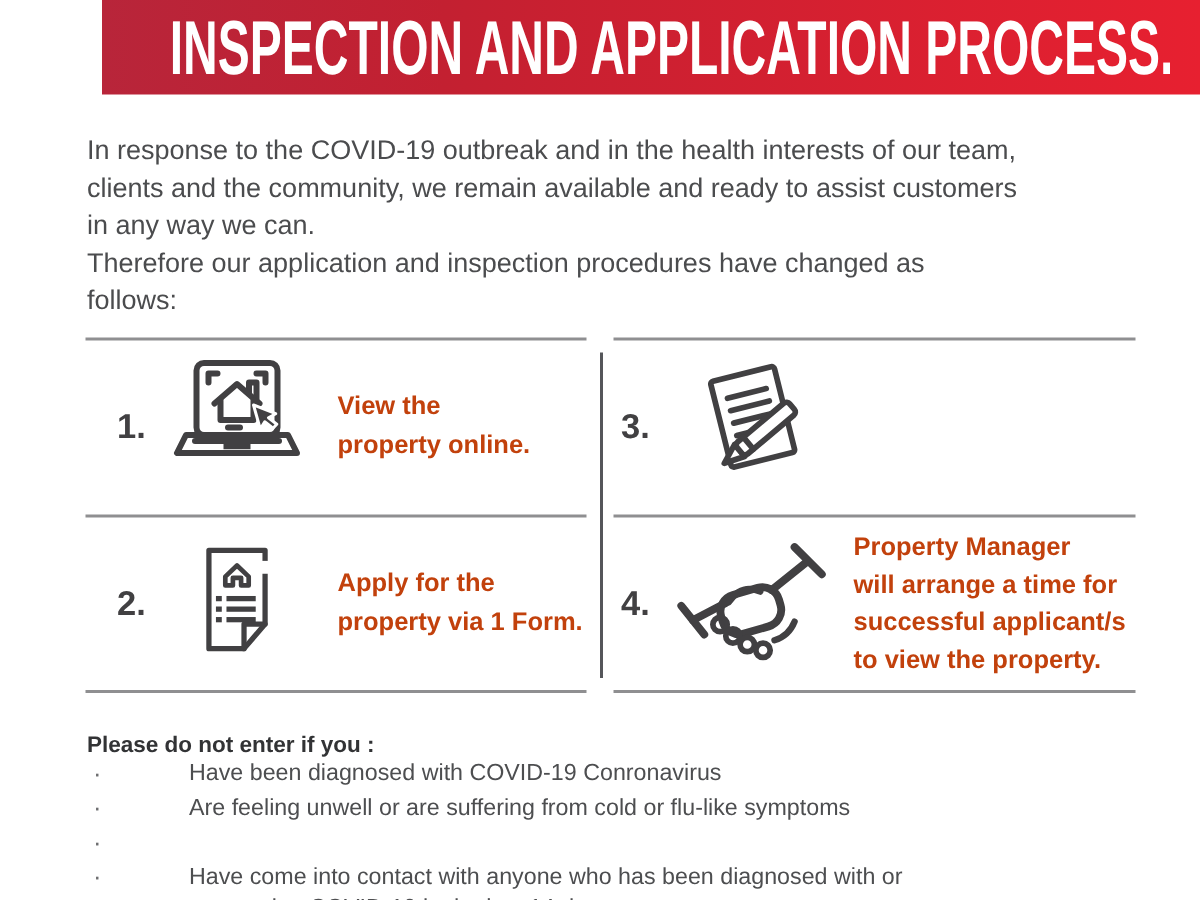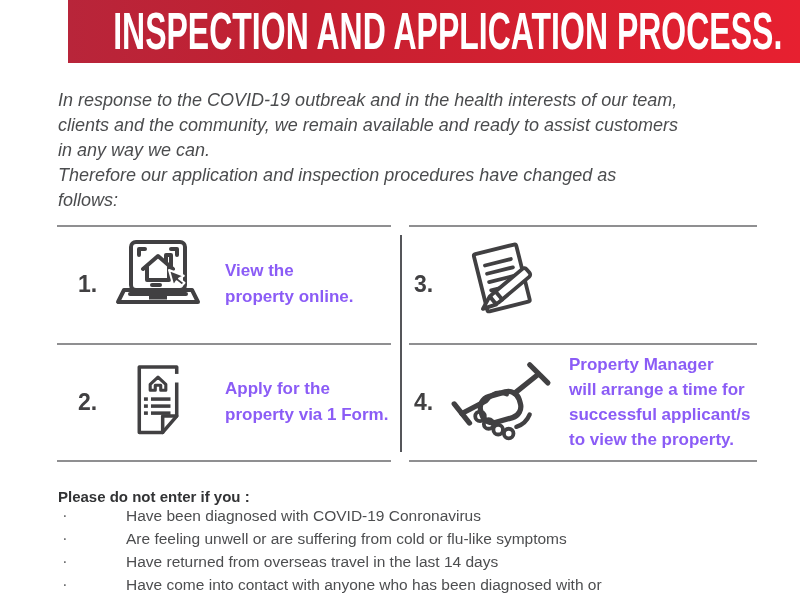--- a/index.html
+++ b/index.html
@@ -28,21 +28,20 @@
     transform: scaleX(0.64) scaleY(1.02);
     transform-origin: center center;
   }
 
   
   .para {
     position: absolute; left: 58px; width: 705px;
     font-size: 18px; line-height: 25px;
     color: #4b4c4e;
     white-space: pre-line;
-    font-style: italic;
   }
   .para-1 { top: 88px; }
   .para-2 { top: 163px; }
 
   
   .hline { position: absolute; height: 2px; background: #8f8f91; }
   .hl-tl { left: 57px;  top: 225px; width: 334px; }
   .hl-tr { left: 409px; top: 225px; width: 348px; }
   .hl-ml { left: 57px;  top: 343px; width: 334px; }
   .hl-mr { left: 409px; top: 343px; width: 348px; }
@@ -69,21 +68,21 @@
 
   .step-icon {
     flex: 0 0 auto;
     display: flex; align-items: center; justify-content: center;
   }
   .cell-1 .step-icon, .cell-2 .step-icon { width: 118px; }
   .cell-3 .step-icon, .cell-4 .step-icon { width: 118px; }
 
   .step-label {
     flex: 1 1 auto;
-    font-size: 17px; font-weight: 700; color: #8b5cf6;
+    font-size: 17px; font-weight: 700; color: #c2410c;
     line-height: 26px;
     white-space: pre-line;
     padding-left: 8px;
   }
   .cell-4 .step-label { line-height: 25px; }
 
   svg.icon { stroke: #414042; fill: none; stroke-linecap: round; stroke-linejoin: round; }
 
   
   .warn-heading {
@@ -217,20 +216,19 @@
   <li class="warn-item">
     <span class="warn-marker">·</span>
     <span class="warn-text">Have been diagnosed with COVID-19 Conronavirus</span>
   </li>
   <li class="warn-item">
     <span class="warn-marker">·</span>
     <span class="warn-text">Are feeling unwell or are suffering from cold or flu-like symptoms</span>
   </li>
   <li class="warn-item">
     <span class="warn-marker">·</span>
-    <span class="warn-text">Have returned from overseas travel in the last 14 days</span>
   </li>
   <li class="warn-item">
     <span class="warn-marker">·</span>
     <span class="warn-text">Have come into contact with anyone who has been diagnosed with or
 exposed to COVID-19 in the last 14 days</span>
   </li>
 </ul>
 
 </body></html>

